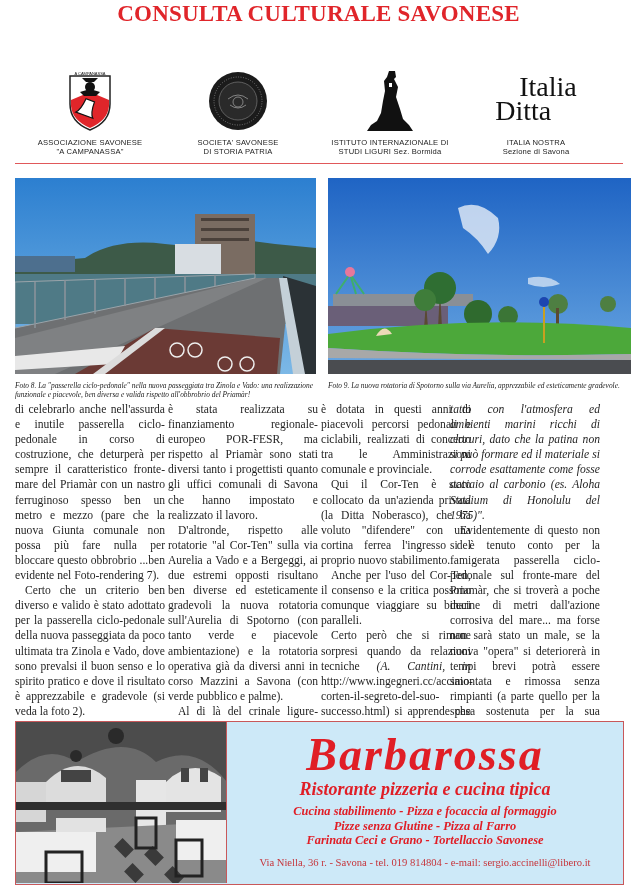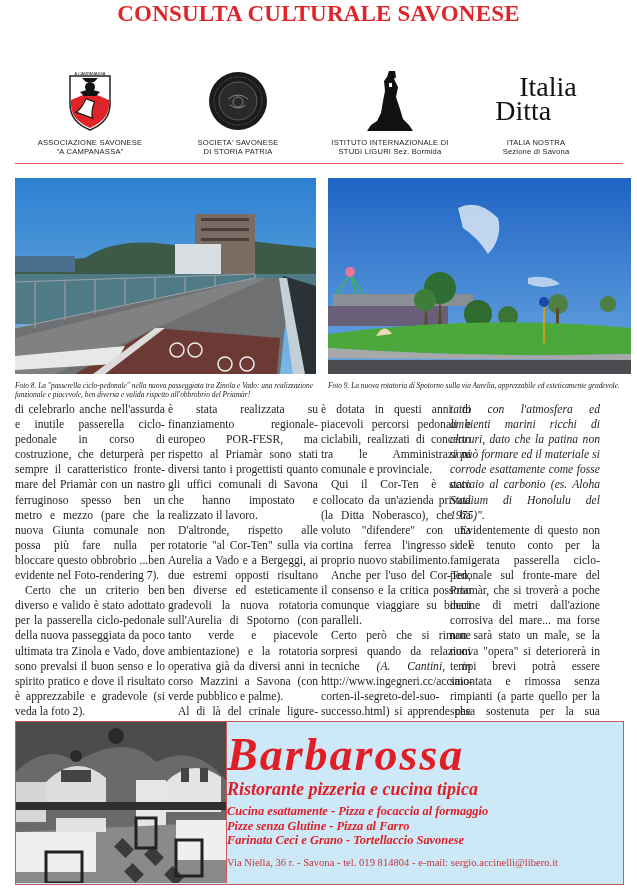--- a/index.html
+++ b/index.html
@@ -32,21 +32,21 @@
   .col1 { left: 15px; }
   .col2 { left: 168px; }
   .col3 { left: 321px; }
   .col4 { left: 450px; }
   .col p.first { text-indent: 0; }
   .it { font-style: italic; }
   .sig { text-align: right; font-style: italic; margin-top: 2px; }
 
   .ad { position: absolute; left: 15px; top: 721px; width: 609px; height: 164px; border: 1.5px solid #c8585a; background: #cde9f8; }
   .ad-photo { position: absolute; left: 0; top: 0; width: 211px; height: 161px; overflow: hidden; border-right: 1px solid #c8585a; }
-  .ad-body { position: absolute; left: 211px; top: 0; width: 396px; height: 161px; text-align: left; color: #e01e26; }
+  .ad-body { position: absolute; left: 211px; top: 0; width: 396px; height: 161px; text-align: center; color: #e01e26; }
   .ad-title { font-family: "Liberation Serif", serif; font-weight: bold; font-style: italic; font-size: 46px; line-height: 50px; margin-top: 8px; letter-spacing: 2px; }
   .ad-sub { font-family: "Liberation Serif", serif; font-weight: bold; font-style: italic; font-size: 18px; line-height: 22px; margin-top: -2px; }
   .ad-line { font-family: "Liberation Serif", serif; font-weight: bold; font-style: italic; font-size: 12.4px; line-height: 14.5px; }
   .ad-l1 { margin-top: 4px; }
   .ad-contact { font-family: "Liberation Serif", serif; font-size: 10.6px; color: #c6353b; margin-top: 9px; }
 </style>
 </head>
 <body>
 
 <div class="masthead">CONSULTA CULTURALE SAVONESE</div>
@@ -243,18 +243,18 @@
       <rect x="30" y="130" width="36" height="31" fill="none" stroke="#222" stroke-width="3"></rect>
       <rect x="160" y="118" width="26" height="36" fill="none" stroke="#222" stroke-width="3"></rect>
       <rect x="120" y="96" width="20" height="30" fill="none" stroke="#222" stroke-width="3"></rect>
       <circle cx="100" cy="14" r="8" fill="#2a2a2a"></circle>
       <circle cx="60" cy="34" r="6" fill="#2a2a2a"></circle>
     </svg>
   </div>
   <div class="ad-body">
     <div class="ad-title">Barbarossa</div>
     <div class="ad-sub">Ristorante pizzeria e cucina tipica</div>
-    <div class="ad-line ad-l1">Cucina esattamente - Pizza e focaccia al formaggio</div>
+    <div class="ad-line ad-l1">Cucina stabilimento - Pizza e focaccia al formaggio</div>
     <div class="ad-line">Pizze senza Glutine - Pizza al Farro</div>
     <div class="ad-line">Farinata Ceci e Grano - Tortellaccio Savonese</div>
     <div class="ad-contact">Via Niella, 36 r. - Savona - tel. 019 814804 - e-mail: sergio.accinelli@libero.it</div>
   </div>
 </div>
 
 </body></html>

